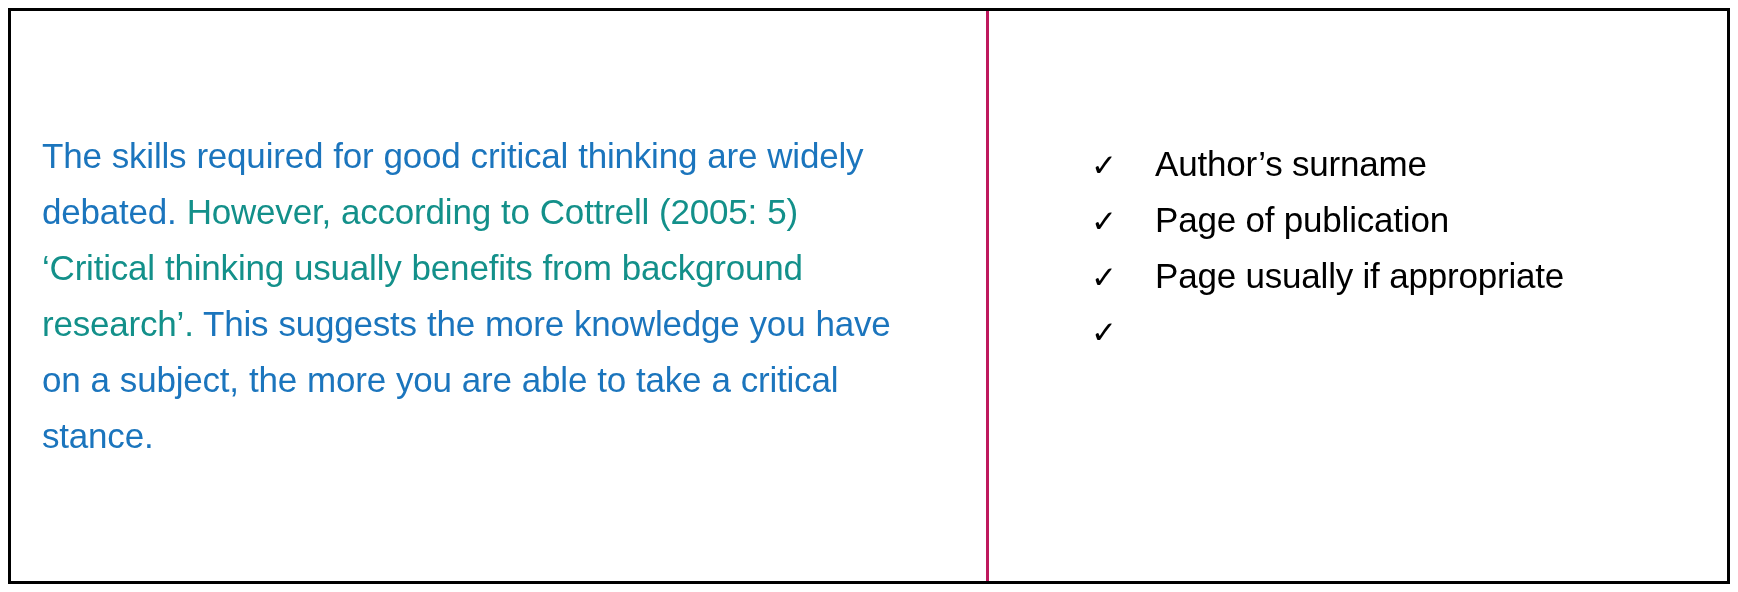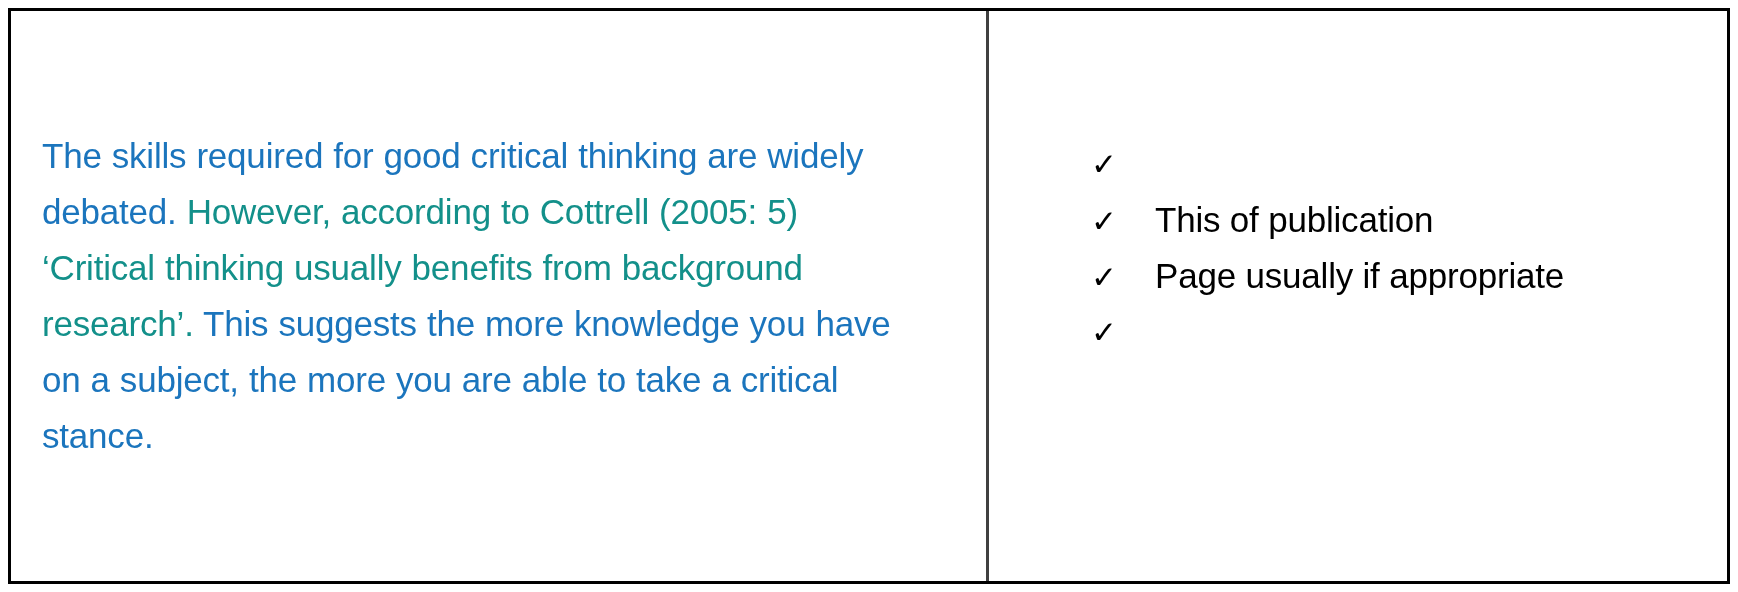--- a/index.html
+++ b/index.html
@@ -37,21 +37,21 @@
 
   .cell {
     position: relative;
     box-sizing: border-box;
     height: 100%;
     background: #ffffff;
   }
 
   .cell-left {
     width: 978px;
-    border-right: 3px solid #404040;
+    border-right: 3px solid #be185d;
   }
 
   .cell-right {
     flex: 1 1 auto;
   }
 
   
   .paragraph {
     position: absolute;
     left: 31px;
@@ -109,24 +109,25 @@
     <div class="cell cell-left">
       <p class="paragraph">
         <span class="seg-blue">The skills required for good critical thinking are widely debated.</span><span class="seg-blue">  </span><span class="seg-teal">However, according to Cottrell (2005: 5) ‘Critical thinking usually benefits from background research’.</span><span class="seg-teal">  </span><span class="seg-blue">This suggests the more knowledge you have on a subject, the more you are able to take a critical stance.</span>
       </p>
     </div>
 
     <div class="cell cell-right">
       <ul class="checklist">
         <li class="check-item">
           <span class="check-mark">✓</span>
+          <span class="check-label">Author’s surname</span>
         </li>
         <li class="check-item">
           <span class="check-mark">✓</span>
-          <span class="check-label">This of publication</span>
+          <span class="check-label">Page of publication</span>
         </li>
         <li class="check-item">
           <span class="check-mark">✓</span>
           <span class="check-label">Page usually if appropriate</span>
         </li>
         <li class="check-item">
           <span class="check-mark">✓</span>
         </li>
       </ul>
     </div>

